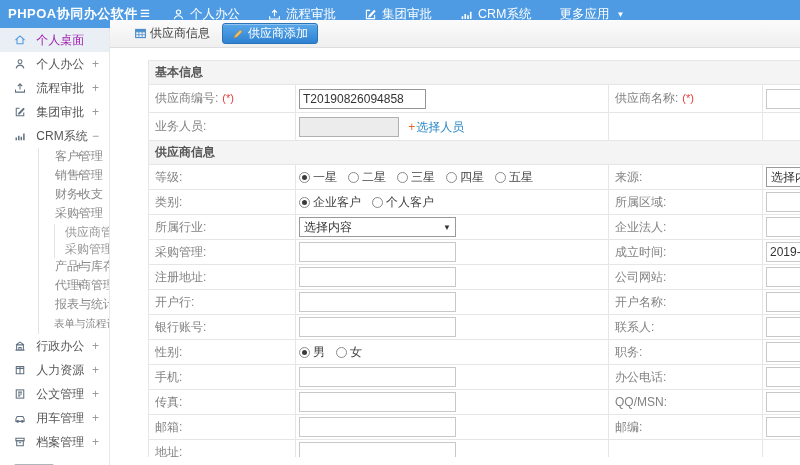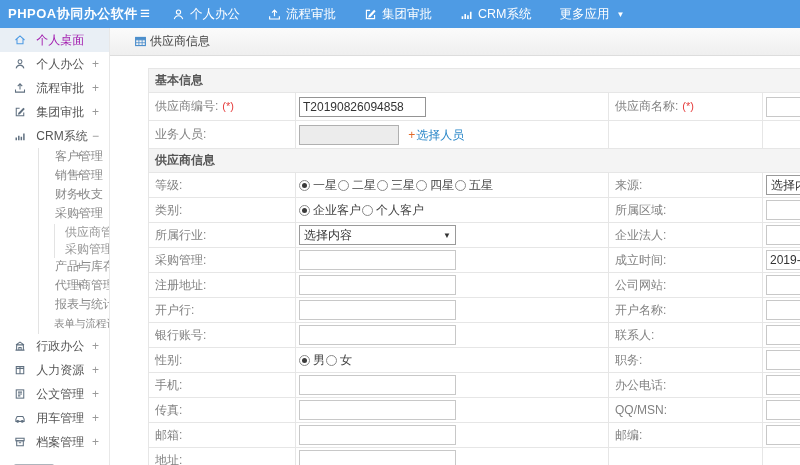--- a/index.html
+++ b/index.html
@@ -35,21 +35,21 @@
   .sub1{border-left:1px solid #e3e3e3;margin-left:38px;}
   .s1{position:relative;height:19px;line-height:19px;padding-left:16px;color:#8a8a8a;font-size:12px;cursor:pointer;white-space:nowrap;font-family:Liberation Mono, monospace;}
   .s1 .exp1{position:absolute;right:26px;top:0;color:#999;}
   .s1.squeeze{font-size:10.5px;padding-left:15px;}
   .sub2{border-left:1px solid #e3e3e3;margin-left:15px;}
   .s2{height:17px;line-height:17px;padding-left:10px;color:#979797;font-size:12px;cursor:pointer;white-space:nowrap;}
   .partial{margin-top:2px;}
   .blob{display:inline-block;width:40px;height:9px;border-radius:2px;background:#9aa3ab;margin-left:0px;vertical-align:middle;opacity:.8;}
 
   
-  .main{position:absolute;left:110px;top:28px;width:690px;height:437px;background:#fff;overflow:hidden;}
+  .main{position:absolute;left:110px;top:20px;width:690px;height:437px;background:#fff;overflow:hidden;}
   .tabstrip{height:28px;background:linear-gradient(#fbfbfb,#efefef);border-bottom:1px solid #ddd;
     display:flex;align-items:center;padding-left:24px;gap:12px;}
   .tab-plain{display:flex;align-items:center;gap:3px;color:#444;cursor:pointer;}
   .tab-active{display:flex;align-items:center;gap:4px;color:#fff;cursor:pointer;
     background:linear-gradient(#58a7ea,#2f82d2);border:1px solid #2a73b5;border-radius:3px;
     height:21px;padding:0 9px;box-shadow:inset 0 1px 0 rgba(255,255,255,.35);}
   .content{position:relative;height:409px;overflow:hidden;padding:12px 0 0 38px;}
 
   
   table.form{border-collapse:collapse;table-layout:fixed;width:790px;background:#fff;}
@@ -63,21 +63,21 @@
   input.txt{height:20px;border:1px solid #c8c8c8;font-size:12px;padding:0 3px;color:#333;
     font-family:"Liberation Sans","DejaVu Sans",sans-serif;background:#fff;}
   input.strong{border-color:#949494;}
   input.dis{background:#ececec;border-color:#b0b0b0;}
   .w100{width:100px;} .w127{width:127px;} .w157{width:157px;}
   a.pick{color:var(--link-blue);text-decoration:none;margin-left:6px;cursor:pointer;}
   a.pick .plus{color:#e06a2b;font-style:normal;margin-right:1px;}
   .select{display:inline-flex;justify-content:space-between;align-items:center;width:157px;height:20px;
     border:1px solid #9a9a9a;background:#fff;padding:0 4px;color:#333;cursor:pointer;}
   .select .scaret{font-size:8px;color:#333;}
-  .optgrp{display:inline-flex;align-items:center;gap:1px;}
+  .optgrp{display:inline-flex;align-items:center;gap:11px;}
   label.opt{display:inline-flex;align-items:center;gap:3px;cursor:pointer;color:#444;}
   .radio{width:11px;height:11px;border:1px solid #8a8a8a;border-radius:50%;background:#fff;
     display:inline-flex;align-items:center;justify-content:center;}
   .radio.checked::after{content:"";width:5px;height:5px;border-radius:50%;background:#3b3b3b;}
 </style>
 </head>
 <body>
 
 <svg width="0" height="0" style="position:absolute">
   <defs>
@@ -278,20 +278,26 @@
   </div>
 </aside>
 
 <div class="main">
   <div class="tabstrip">
     <div class="tab-plain">
       <svg class="icn" width="13" height="13">
           <use href="#i-grid"></use>
         </svg>
       <span>供应商信息</span>
+    </div>
+    <div class="tab-active">
+      <svg class="icn" width="12" height="12">
+          <use href="#i-pencil"></use>
+        </svg>
+      <span>供应商添加</span>
     </div>
   </div>
 
   <div class="content">
     <table class="form">
       <colgroup>
           <col style="width:147px">
           <col style="width:313px">
           <col style="width:154px">
           <col style="width:176px">

